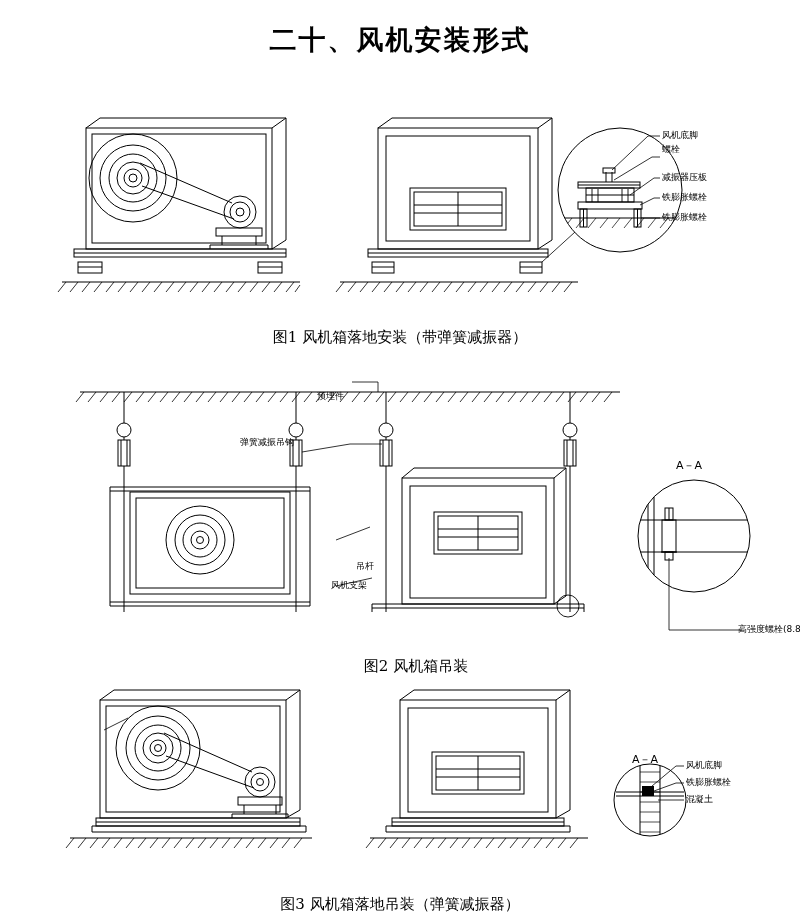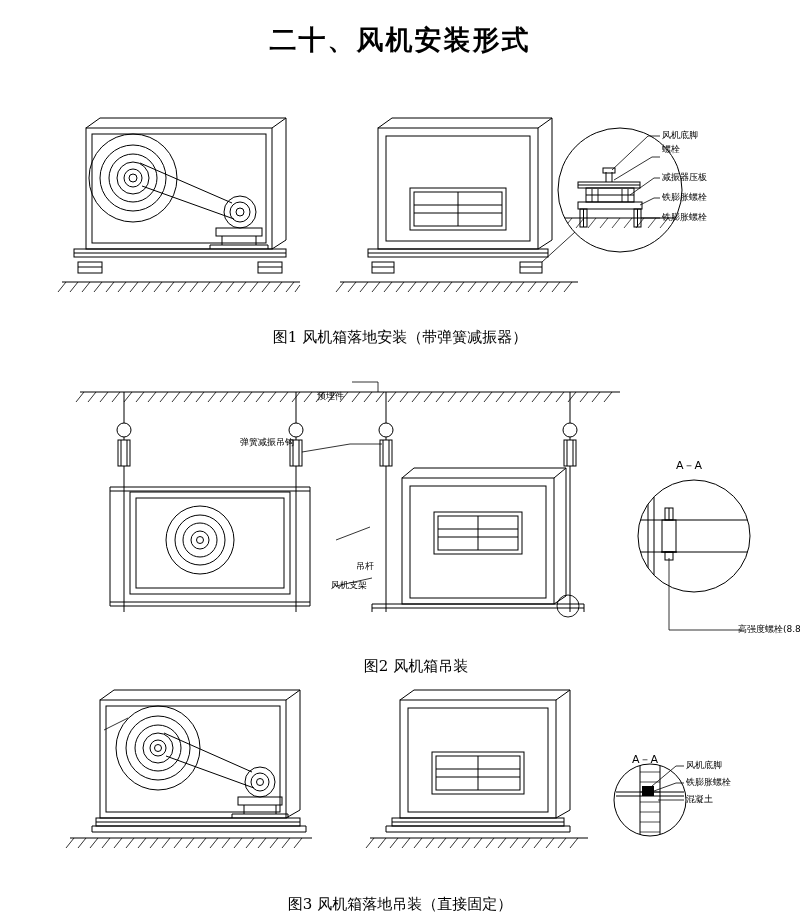--- a/index.html
+++ b/index.html
@@ -582,15 +582,15 @@
   <div class="lbl" style="left:738px; top:624px;">高强度螺栓(8.8级)</div>
   <div class="lbl" style="left:676px; top:460px; font-size:11px;">A－A</div>
 
   <div class="fig-caption" id="cap2">图2 风机箱吊装</div>
 
   <div class="lbl" style="left:632px; top:754px; font-size:11px;">A－A</div>
   <div class="lbl" style="left:686px; top:760px;">风机底脚</div>
   <div class="lbl" style="left:686px; top:777px;">铁膨胀螺栓</div>
   <div class="lbl" style="left:686px; top:794px;font-family:Liberation Serif, serif;">混凝土</div>
 
-  <div class="fig-caption" id="cap3">图3 风机箱落地吊装（直接固定）</div>
+  <div class="fig-caption" id="cap3">图3 风机箱落地吊装（弹簧减振器）</div>
 
 </div>
 
 </body></html>

